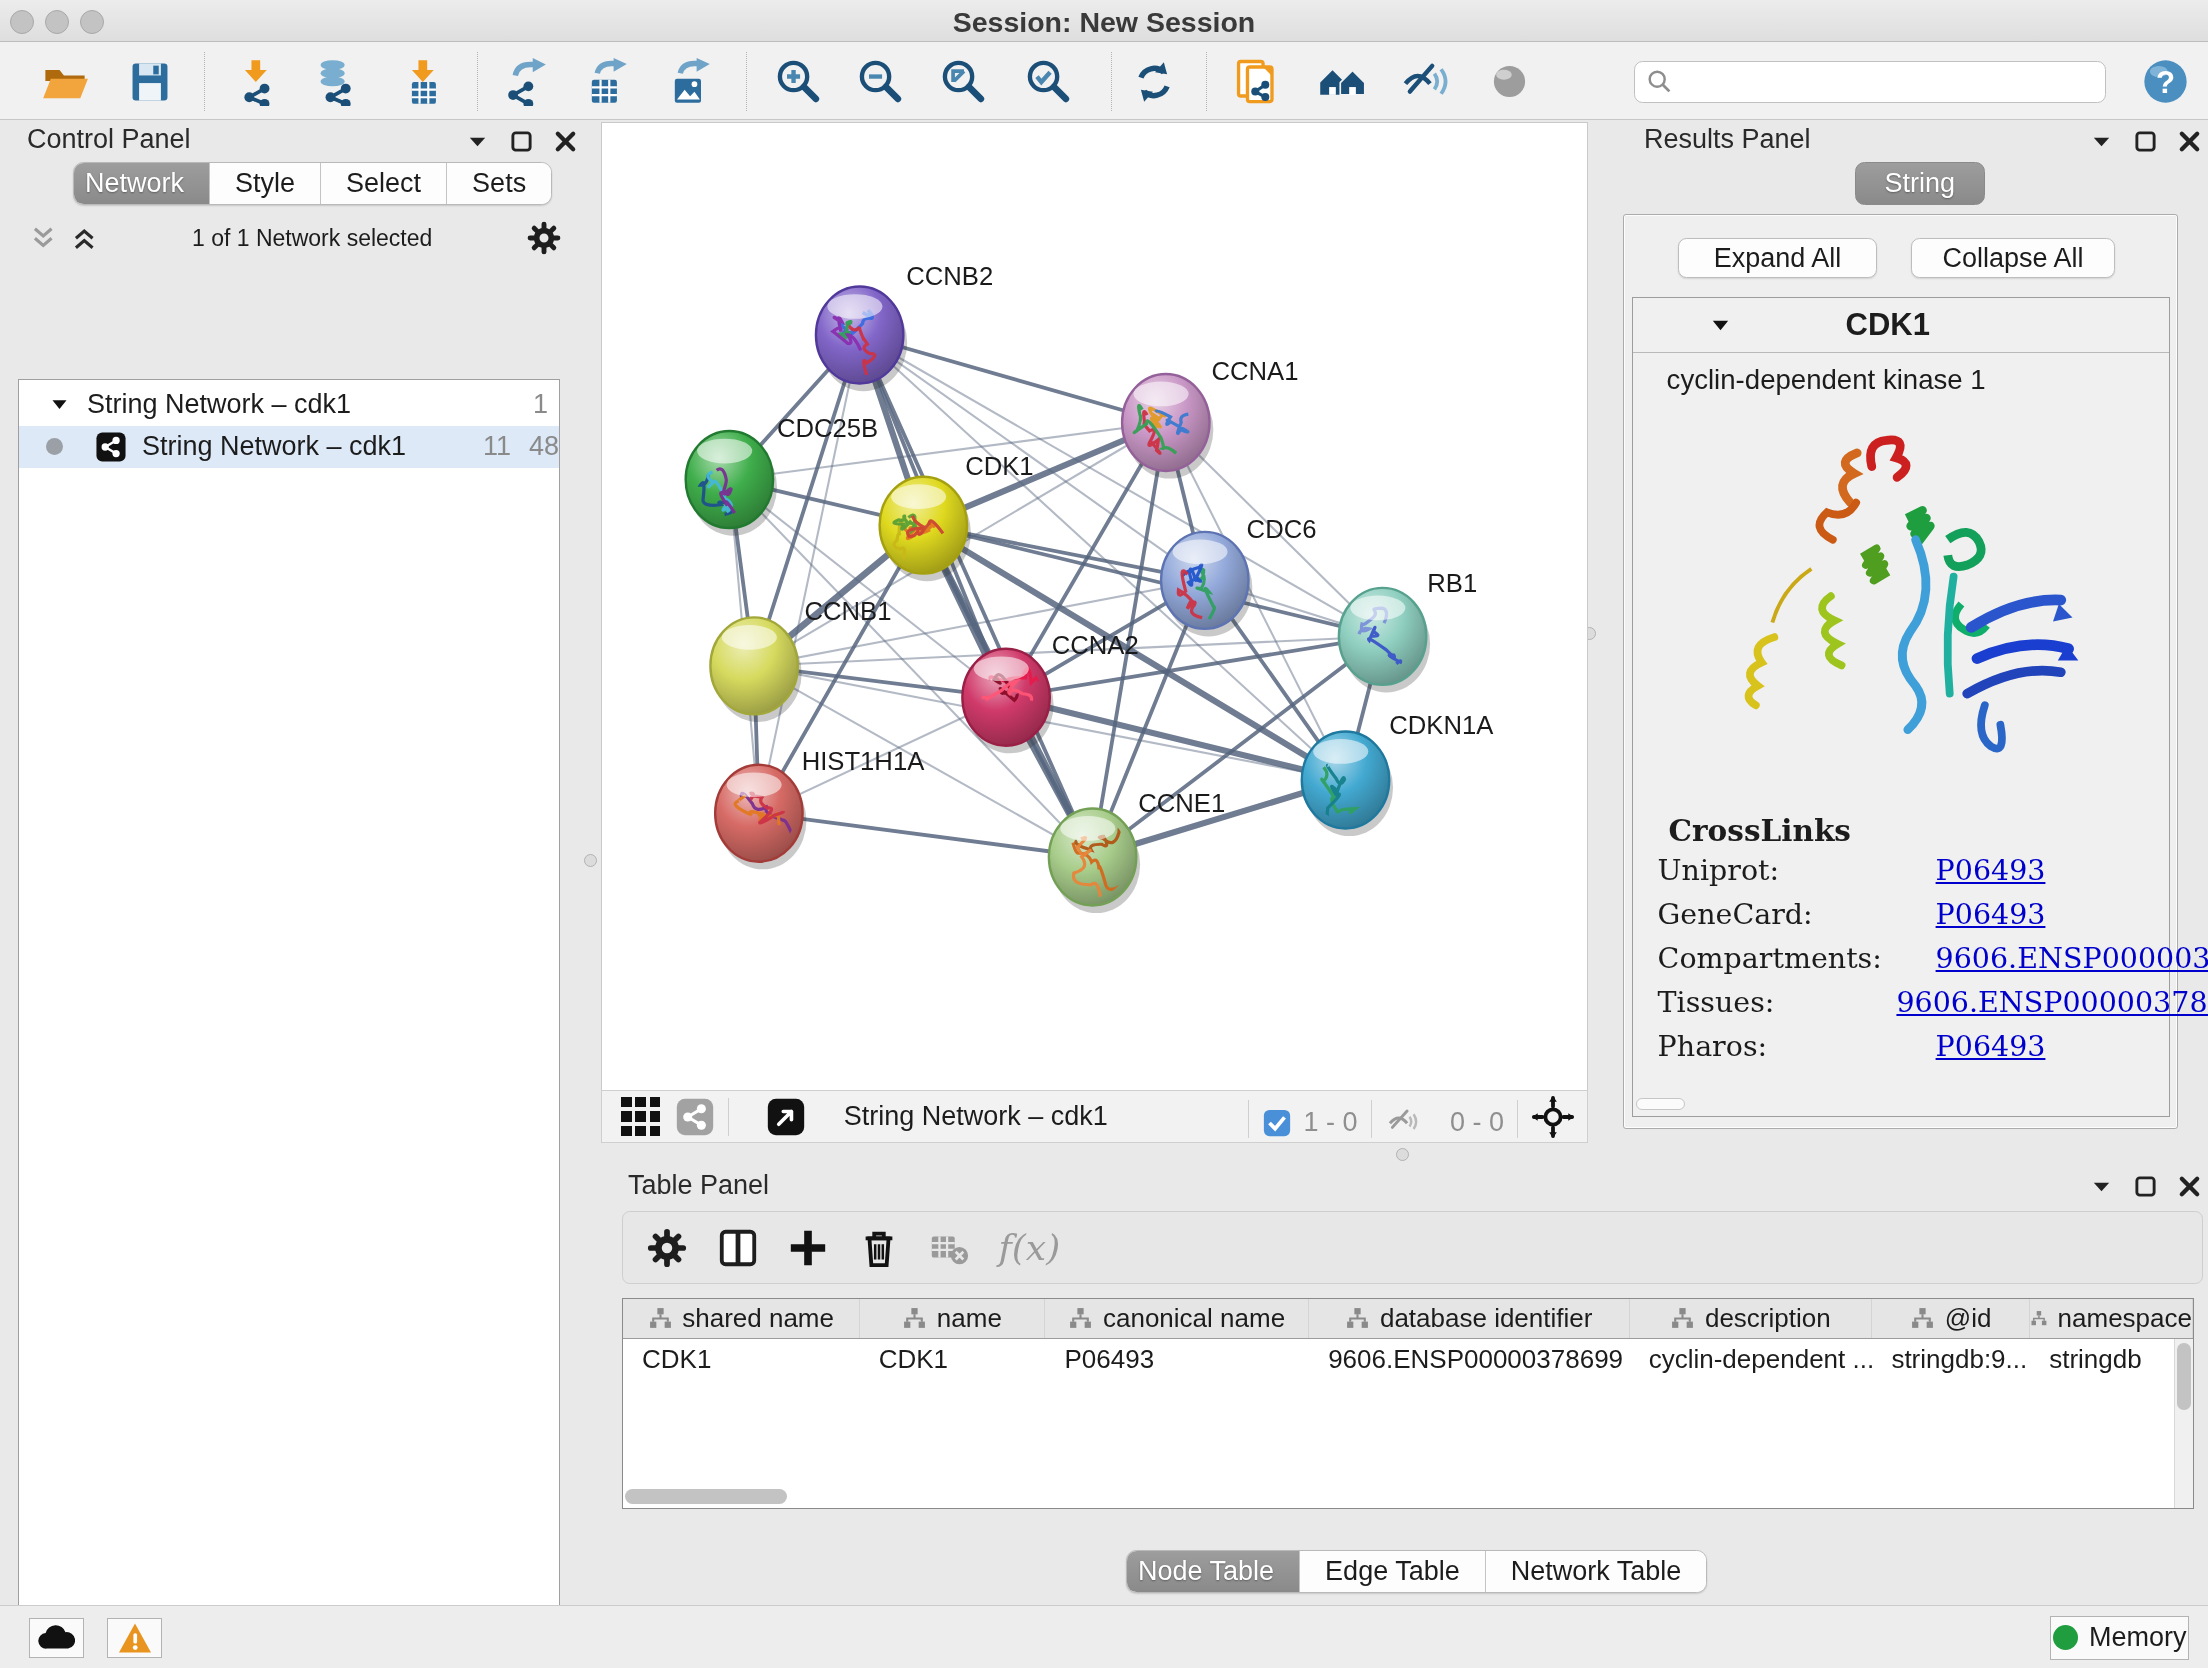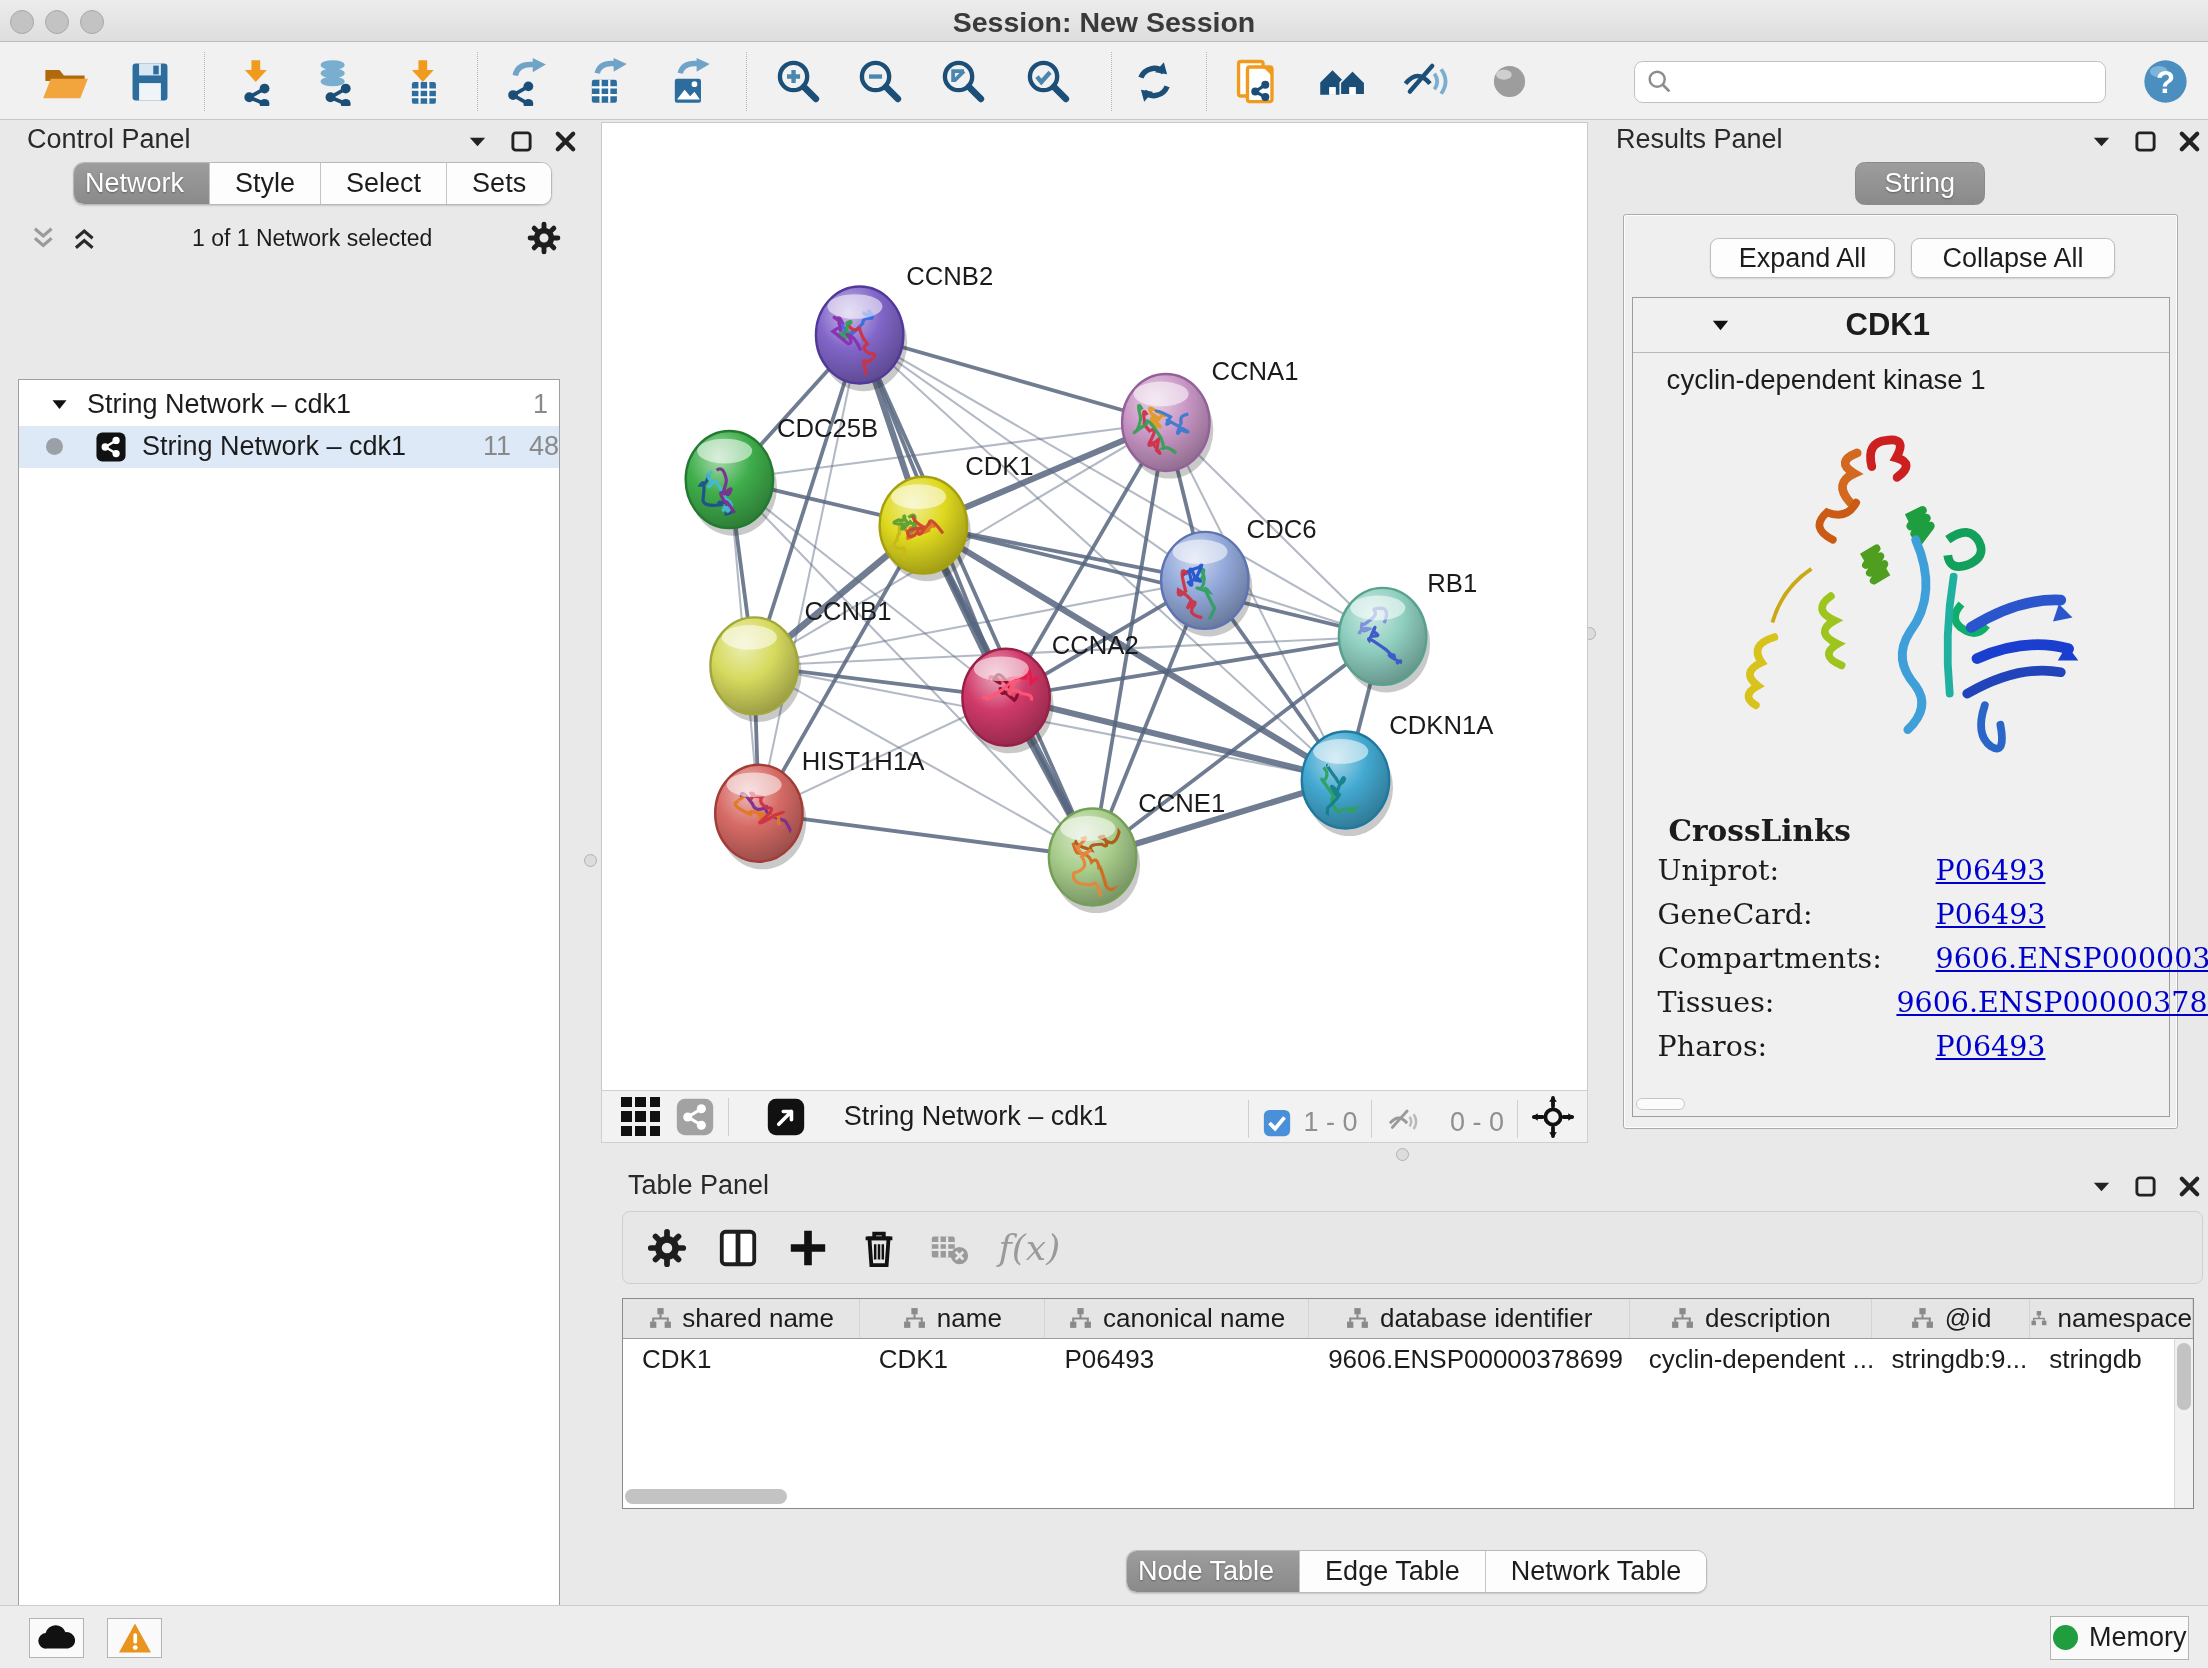--- a/index.html
+++ b/index.html
@@ -625,37 +625,37 @@
             <path d="M22 2v9M22 33v9M2 22h9M33 22h9"></path>
           </g>
           <g fill="#111">
             <path d="M22 0l-4 6h8zM22 44l-4-6h8zM0 22l6-4v8zM44 22l-6-4v8z"></path>
           </g>
         </svg>
     </div>
   </div>
 
   <div class="abs" style="left:1592px;top:120px;width:616px;height:1044px">
-    <div class="abs" style="left:24px;top:3.8px"><span class="panel-title">Results Panel</span></div>
+    <div class="abs" style="left:52px;top:3.8px"><span class="panel-title">Results Panel</span></div>
     <div class="abs panel-ctrl" style="left:498px;top:9.5px">
       <svg width="23" height="23" viewBox="0 0 24 24">
           <path d="M4 8l8 9 8-9z" fill="#222"></path>
         </svg>
       <svg width="23" height="23" viewBox="0 0 24 24">
           <rect x="3" y="3" width="18" height="18" rx="3" fill="none" stroke="#222" stroke-width="3"></rect>
         </svg>
       <svg width="23" height="23" viewBox="0 0 24 24">
           <path d="M4 4l16 16M20 4L4 20" stroke="#222" stroke-width="4.5" stroke-linecap="round"></path>
         </svg>
     </div>
     <div class="abs" style="left:263px;top:42px;padding:4.8px 28.5px;background:linear-gradient(#9d9d9d,#8a8a8a);
          border:1px solid #8a8a8a;border-radius:9.5px;color:#fff;font-size:27px;text-shadow:0 1px 1.9px rgba(0,0,0,.35)">String</div>
   </div>
   <div id="rp-outer" class="abs">
-    <div class="rp-btn" style="left:86px;width:185px">Expand All</div>
+    <div class="rp-btn" style="left:54px;width:199px">Expand All</div>
     <div class="rp-btn" style="left:287px;width:204px">Collapse All</div>
     <div id="rp-box">
       <div id="rp-head">
         <svg width="23" height="23" viewBox="0 0 24 24" style="margin-left:76px">
             <path d="M4 7l8 10 8-10z" fill="#111"></path>
           </svg>
         <span id="rp-gene" style="margin-left:114px">CDK1</span>
       </div>
       <div id="rp-desc">cyclin-dependent kinase 1</div>
       <svg width="380" height="380" style="display:block;margin:17px auto 0" viewBox="0 0 380 390">

